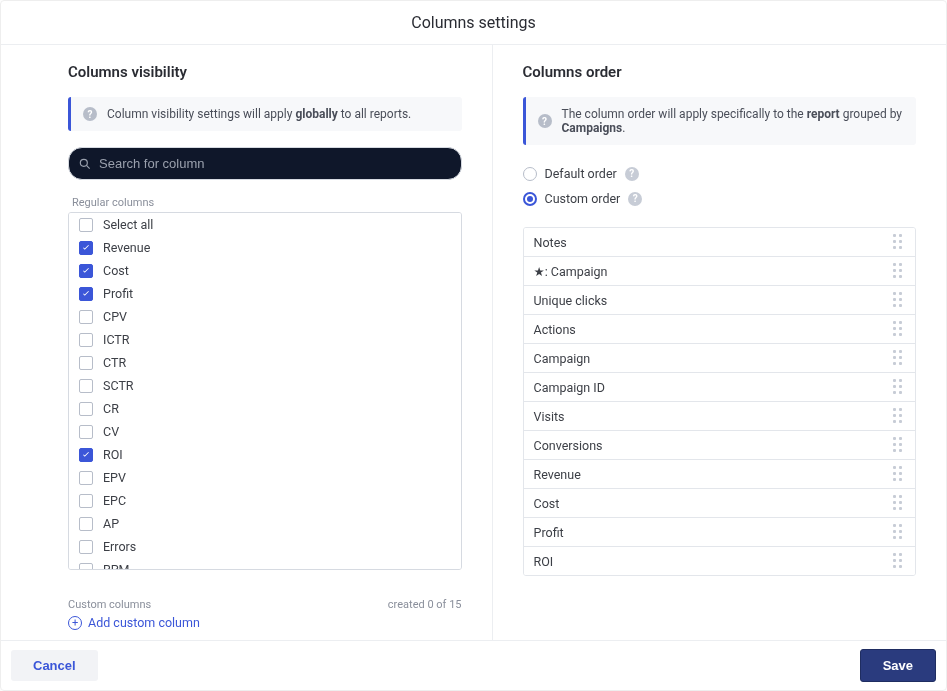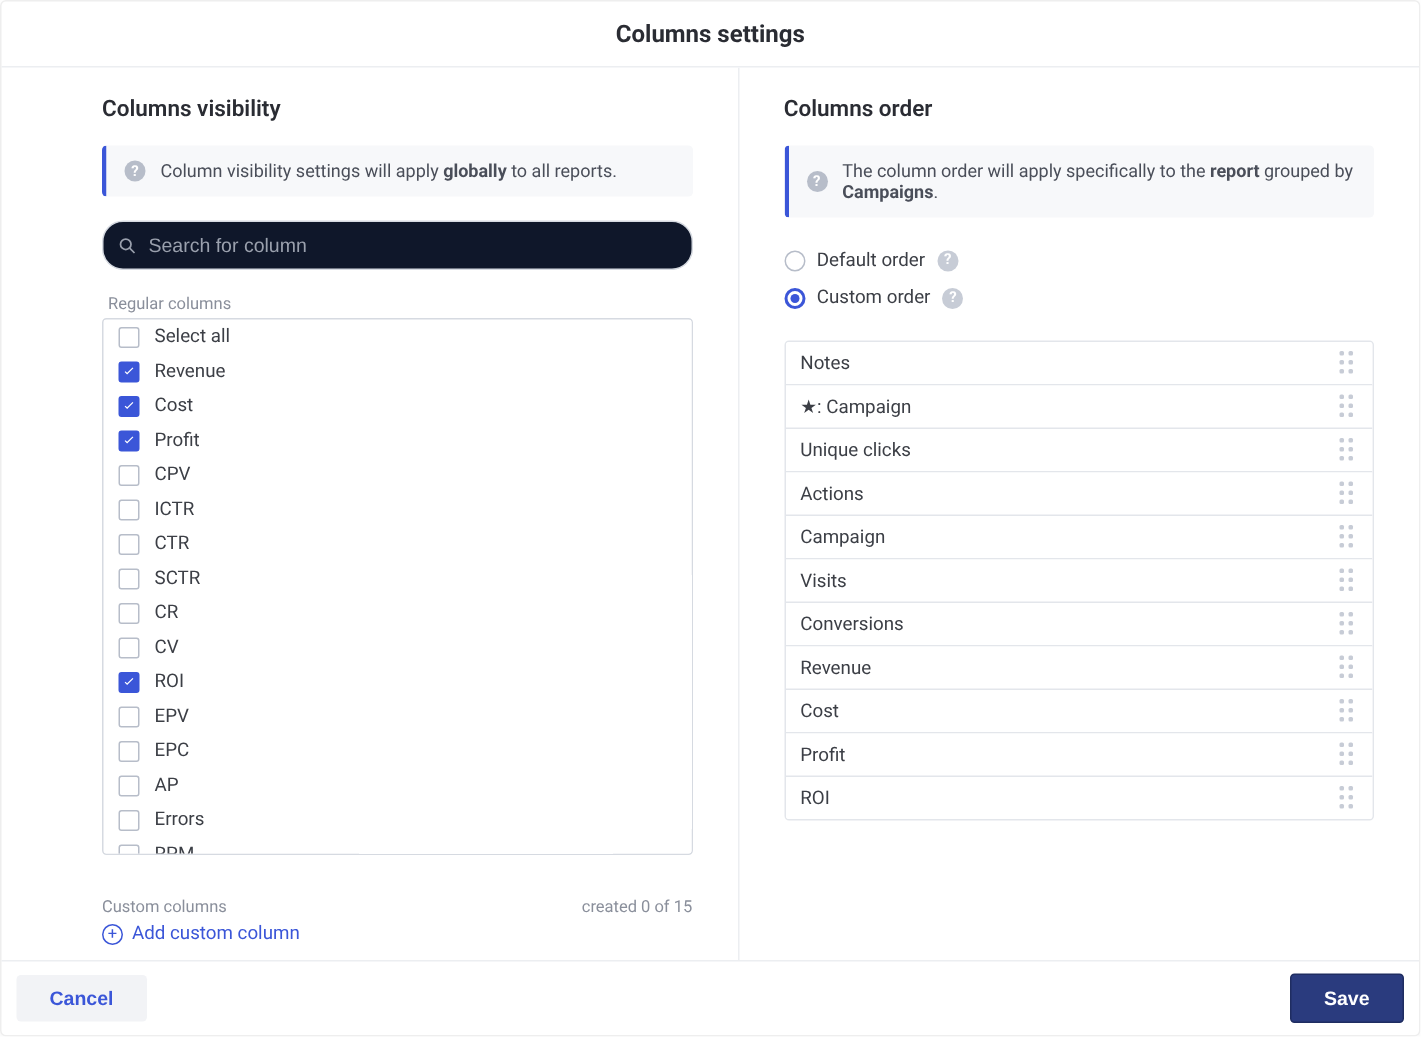--- a/index.html
+++ b/index.html
@@ -18,21 +18,21 @@
     display: flex;
     flex-direction: column;
     border: 1px solid #eee;
     box-shadow: 0 2px 10px rgba(0,0,0,0.05);
     border-radius: 4px;
   }
   .dialog-header {
     padding: 12px 4px;
     text-align: center;
     font-size: 16px;
-    font-weight: 700;
+    font-weight: 400;
     color: #2a2c33;
     border-bottom: 1px solid #eceef1;
   }
   .dialog-body {
     flex: 1;
     display: flex;
     overflow: hidden;
     padding-left: 37px;
   }
   .pane {
@@ -402,20 +402,31 @@
             <span class="drag-handle">
               <span></span>
               <span></span>
               <span></span>
               <span></span>
               <span></span>
               <span></span>
             </span>
           </div>
           <div class="order-row">
+            <span>Campaign ID</span>
+            <span class="drag-handle">
+              <span></span>
+              <span></span>
+              <span></span>
+              <span></span>
+              <span></span>
+              <span></span>
+            </span>
+          </div>
+          <div class="order-row">
             <span>Visits</span>
             <span class="drag-handle">
               <span></span>
               <span></span>
               <span></span>
               <span></span>
               <span></span>
               <span></span>
             </span>
           </div>

